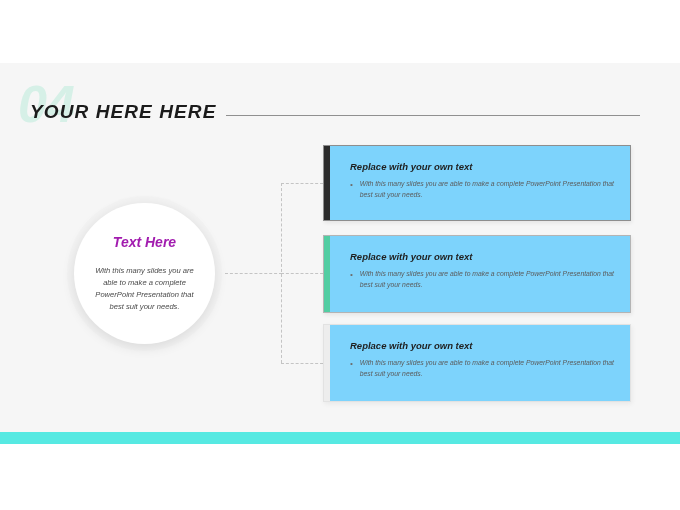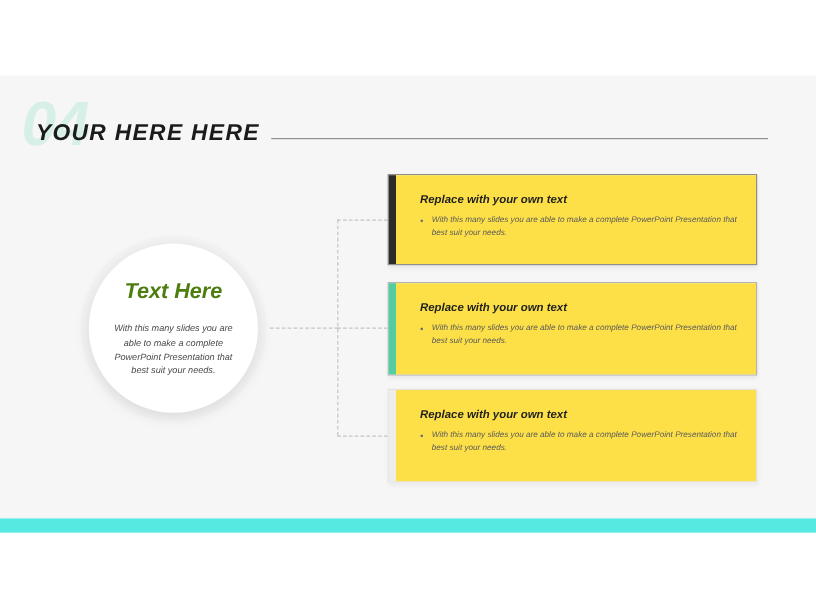--- a/index.html
+++ b/index.html
@@ -83,23 +83,23 @@
     background: #ffffff;
     box-shadow: 0 3px 13px rgba(0,0,0,0.11), 0 0 0 7px #f3f3f3;
     display: flex;
     flex-direction: column;
     align-items: center;
     justify-content: center;
     box-sizing: border-box;
     padding: 0 14px;
   }
   .circle-title {
-    font-size: 18px;
-    font-weight: bold;
-    color: #4d7c0f;
+    font-size: 14px;
+    font-weight: bold;
+    color: #a21caf;
     margin-bottom: 15px;
     text-align: center;
   }
   .circle-body {
     font-size: 7.6px;
     line-height: 1.58;
     color: #4a4a4a;
     text-align: center;
   }
 
@@ -127,21 +127,21 @@
     display: flex;
   }
   .card-accent {
     width: 6px;
     flex: 0 0 6px;
   }
   .card-inner {
     flex: 1 1 auto;
     box-sizing: border-box;
     padding: 15px 16px 12px 20px;
-    background: #fde047;
+    background: #7dd3fc;
   }
   .card-1 {
     top: 145px; height: 76px;
     border: 1px solid #8e8e8e;
     box-shadow: 1px 2px 4px rgba(0,0,0,0.07);
   }
   .card-1 .card-accent { background: #2b2b2b; }
   .card-2 {
     top: 235px; height: 78px;
     border: 1px solid #b4b4b4;

